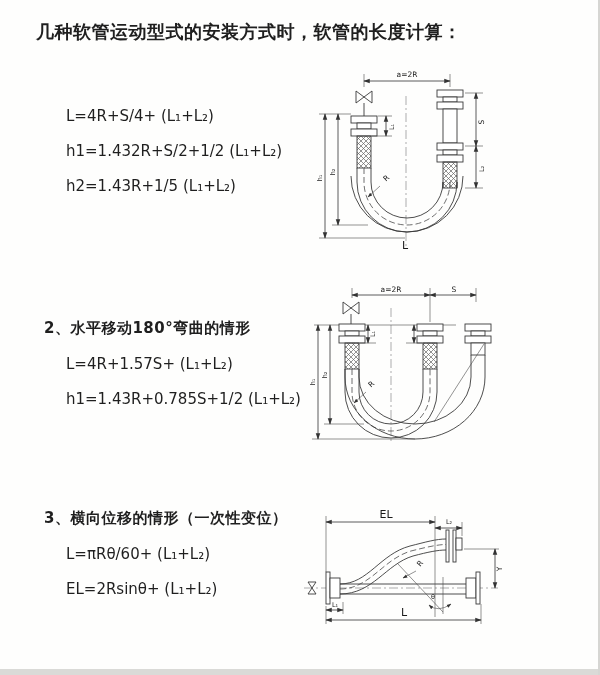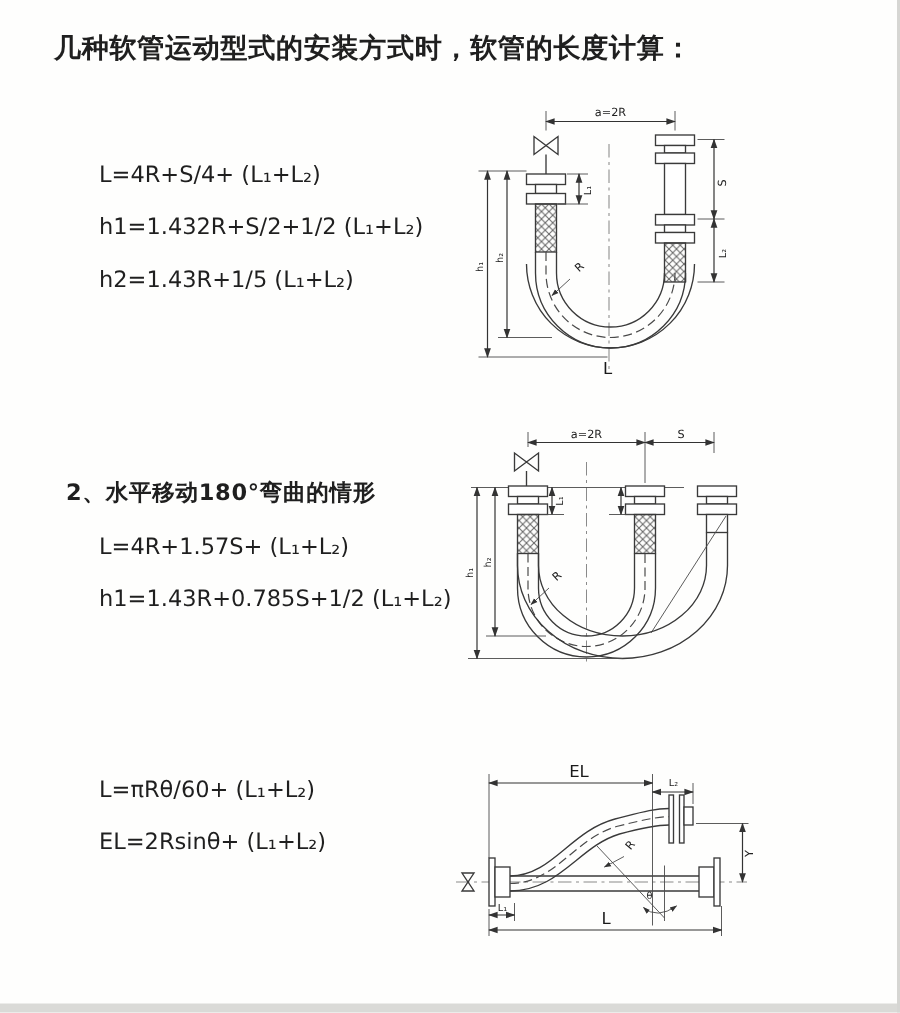--- a/index.html
+++ b/index.html
@@ -45,20 +45,21 @@
   <div class="formula">h2=1.43R+1/5 (L₁+L₂)</div>
 </div>
 
 <div class="sec" id="sec2">
   <div class="sec-heading">2、水平移动180°弯曲的情形</div>
   <div class="formula">L=4R+1.57S+ (L₁+L₂)</div>
   <div class="formula">h1=1.43R+0.785S+1/2 (L₁+L₂)</div>
 </div>
 
 <div class="sec" id="sec3">
+  <div class="sec-heading">3、横向位移的情形（一次性变位）</div>
   <div class="formula">L=πRθ/60+ (L₁+L₂)</div>
   <div class="formula">EL=2Rsinθ+ (L₁+L₂)</div>
 </div>
 
 <svg id="d1" class="diagram" width="280" height="190" viewBox="0 0 280 190">
   <defs>
     <marker id="a1" viewBox="0 0 10 10" refX="9" refY="5" markerWidth="8" markerHeight="8" orient="auto-start-reverse">
       <path d="M0,1.5 L10,5 L0,8.5 Z" fill="#333"></path>
     </marker>
     <pattern id="hp1" width="5" height="5" patternUnits="userSpaceOnUse">

